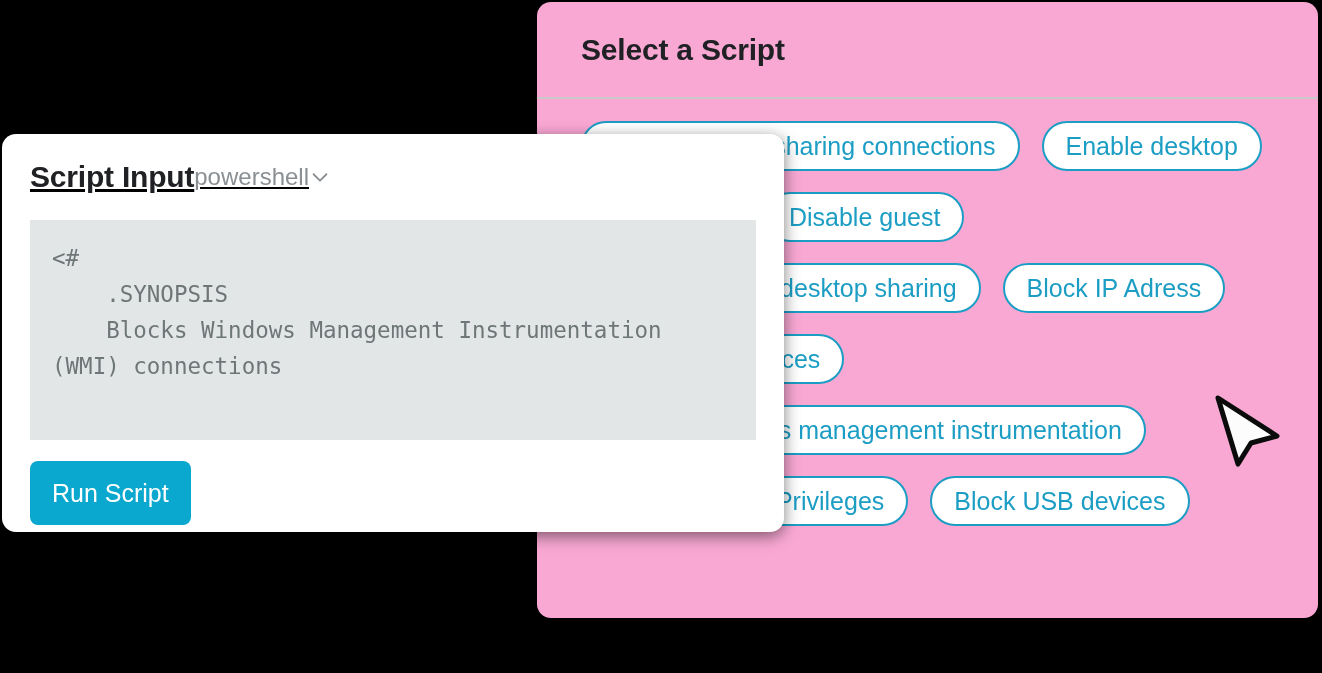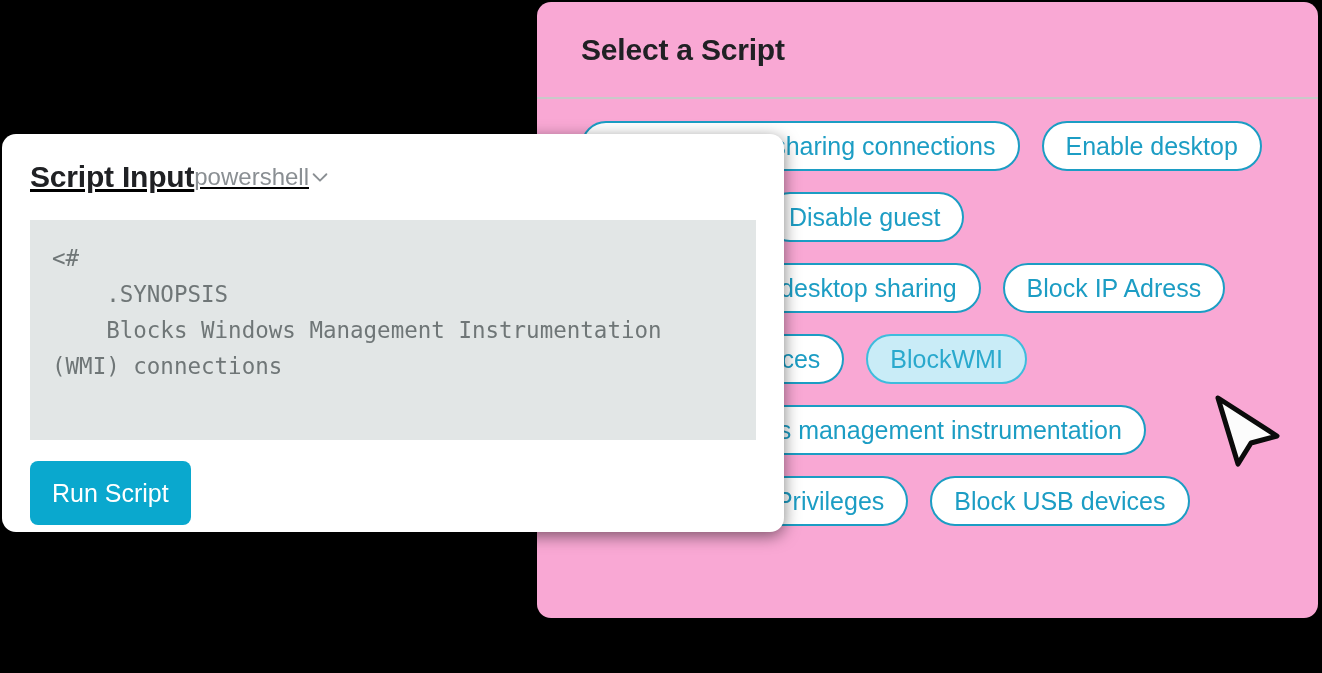--- a/index.html
+++ b/index.html
@@ -195,23 +195,20 @@
     </div>
     <div class="script-chip">
       <span>Disable remote desktop sharing</span>
     </div>
     <div class="script-chip">
       <span>Block IP Adress</span>
     </div>
     <div class="script-chip">
       <span>Block USB Devices</span>
     </div>
-    <div class="script-chip selected">
-      <span>BlockWMI</span>
-    </div>
     <div class="script-chip">
       <span>Disable windows management instrumentation</span>
     </div>
     <div class="script-chip">
       <span>Disable Debug Privileges</span>
     </div>
     <div class="script-chip">
       <span>Block USB devices</span>
     </div>
   </div>

